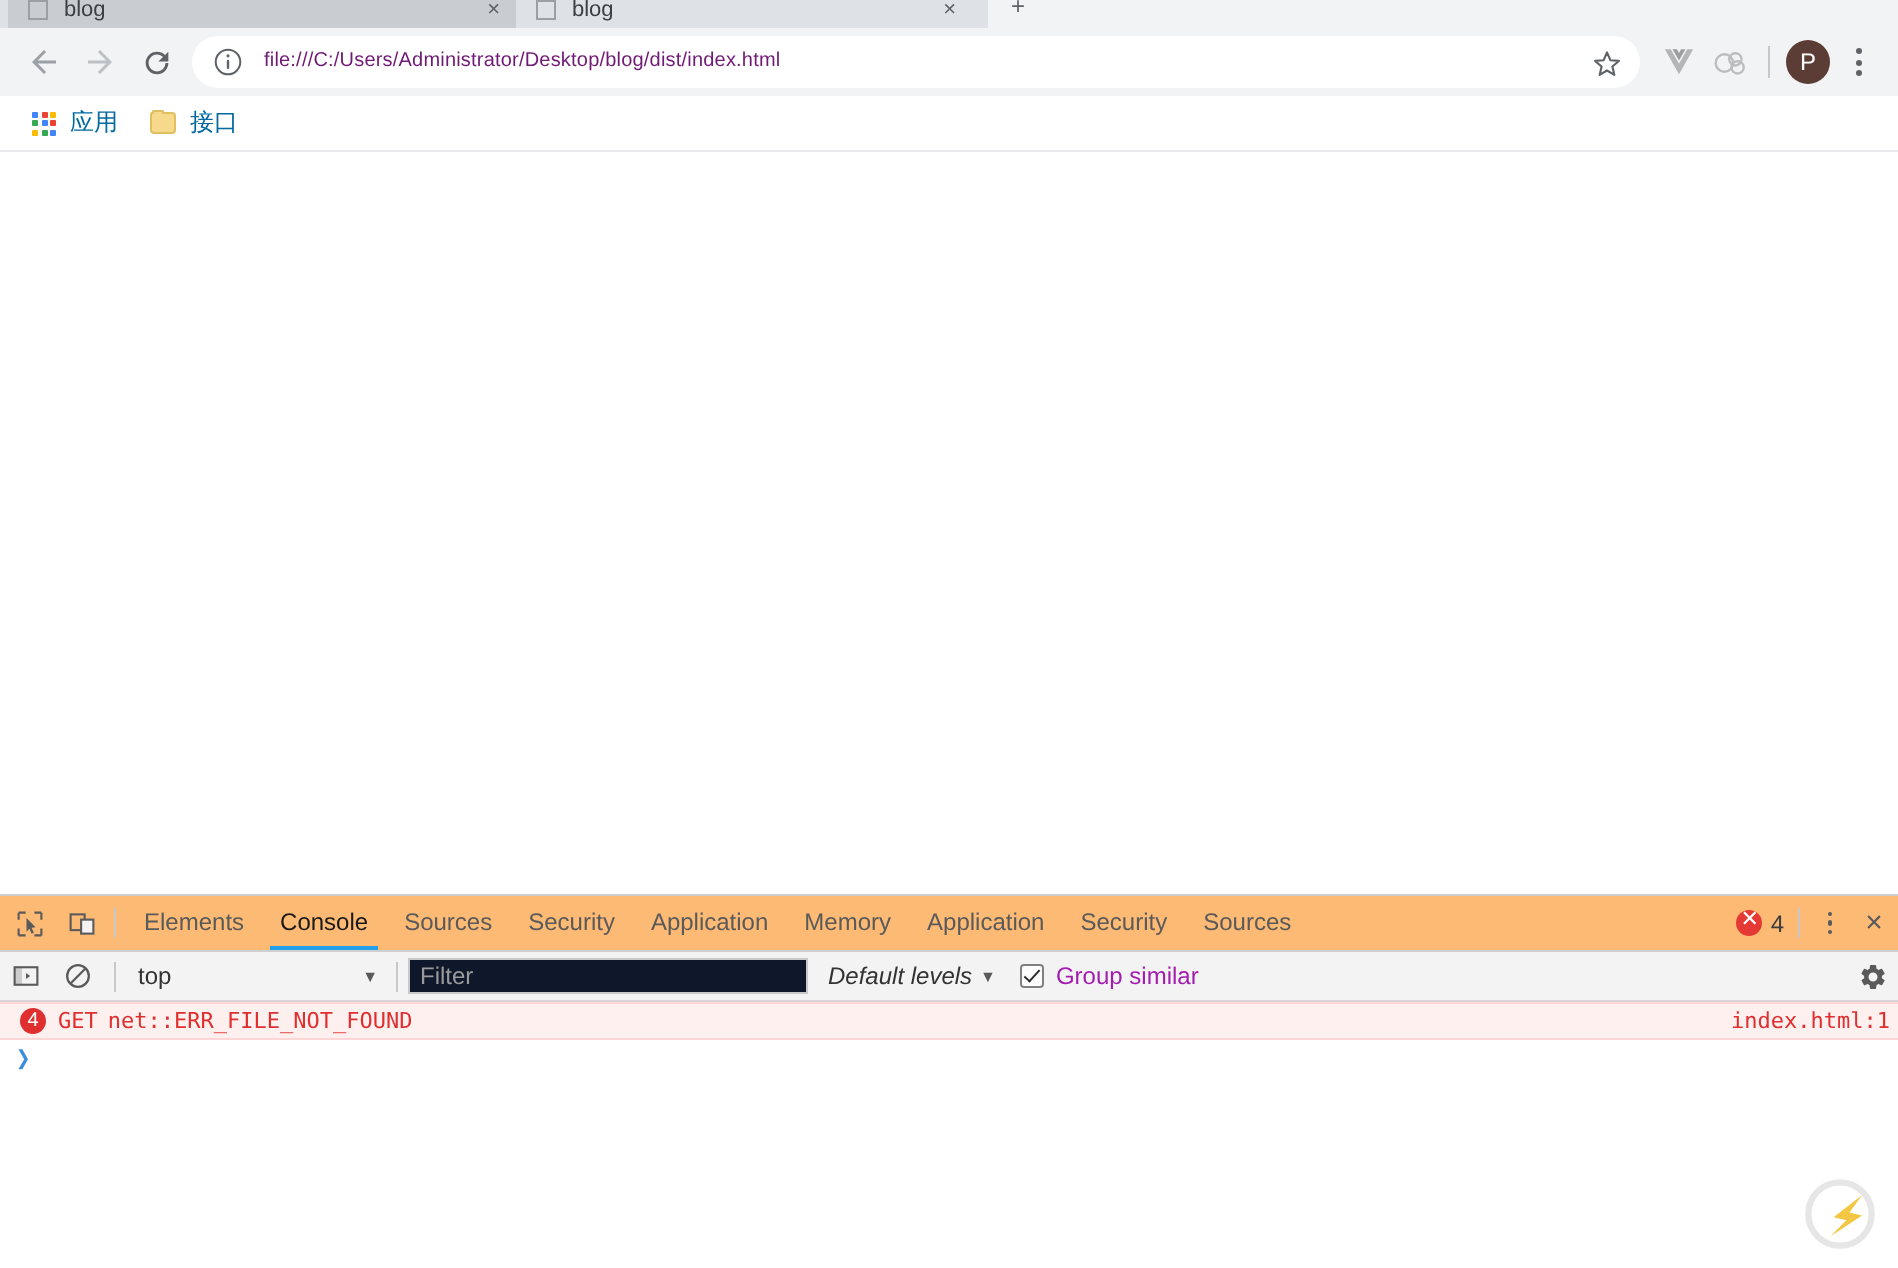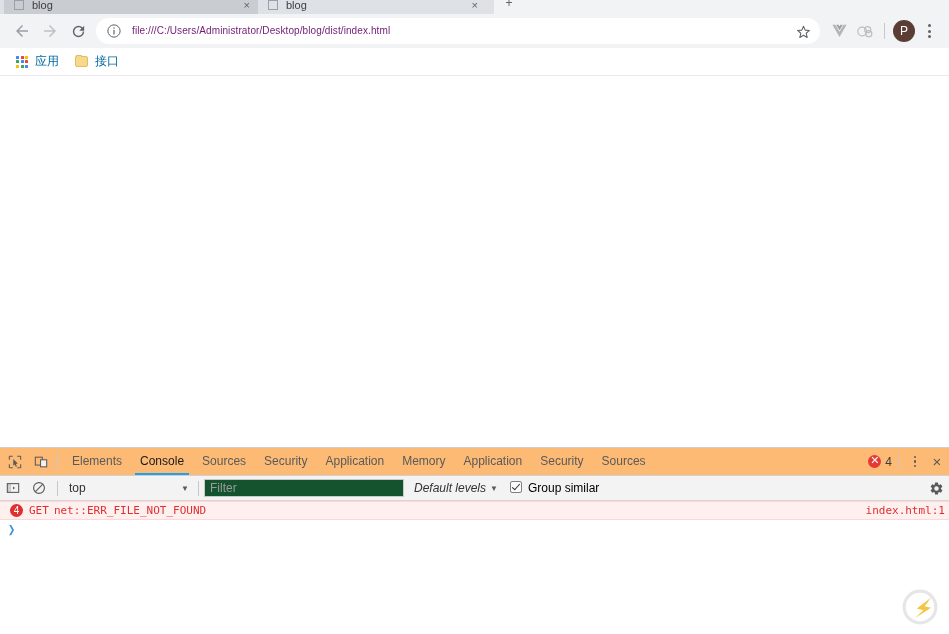--- a/index.html
+++ b/index.html
@@ -388,21 +388,21 @@
     padding: 0 4px 0 6px;
     font-size: 12px;
     color: #333;
     flex: 0 0 auto;
   }
   .ctx-select .caret { margin-left: auto; font-size: 8px; color: #5a5a5a; }
   .filter-input {
     flex: 0 0 auto;
     width: 200px;
     height: 18px;
-    background: #14532d;
+    background: #0f172a;
     border: 1px solid #c9c9c9;
     box-sizing: border-box;
     font-size: 12px;
     color: #9a9a9a;
     line-height: 16px;
     padding: 0 5px;
     margin-right: 10px;
     display: flex;
     align-items: center;
   }
@@ -412,24 +412,24 @@
     font-size: 12px;
     color: #333;
     flex: 0 0 auto;
     gap: 4px;
     margin-right: 12px;
     font-style: italic;
   }
   .levels-select .caret { font-size: 8px; color: #5a5a5a; }
   .group-similar {
     display: flex;
-    align-items: flex-start;
+    align-items: center;
     gap: 6px;
     font-size: 12px;
-    color: #000000;
+    color: #a21caf;
     flex: 0 0 auto;
   }
   .cb {
     width: 12px;
     height: 12px;
     border: 1px solid #808080;
     background: #fcfcfc;
     box-sizing: border-box;
     position: relative;
     border-radius: 2px;

